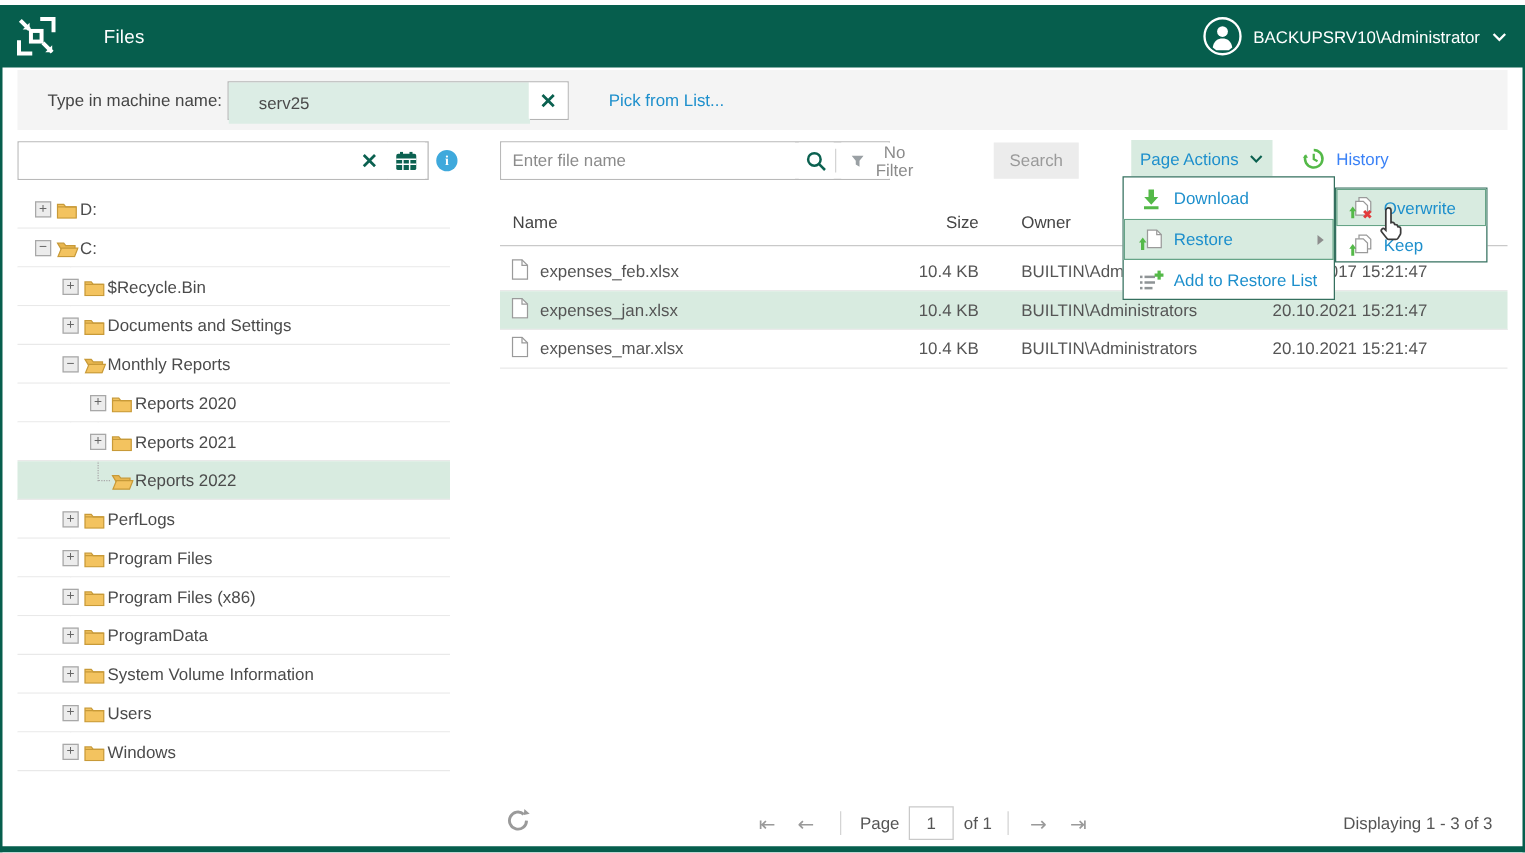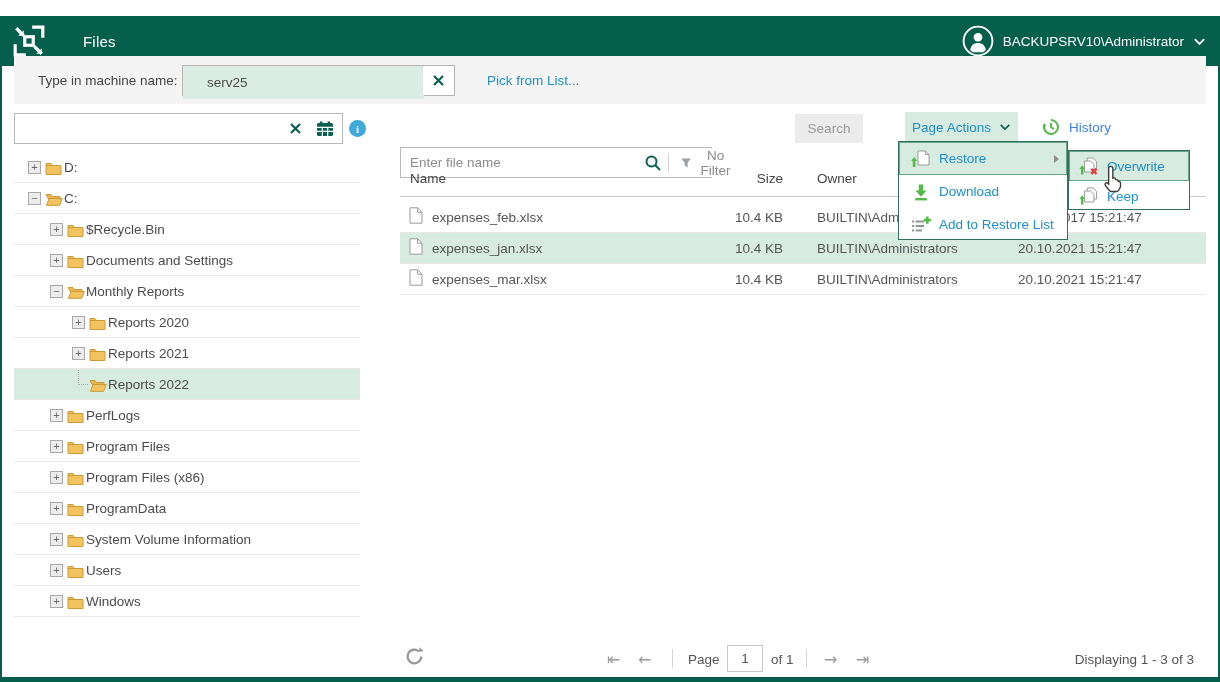--- a/index.html
+++ b/index.html
@@ -5,21 +5,21 @@
   * { margin:0; padding:0; box-sizing:border-box; }
   html,body { width:1220px; height:682px; }
   body {
     position:relative; overflow:hidden; background:#fff;
     font-family:"Liberation Sans","DejaVu Sans",sans-serif;
     color:#4b4b4b; font-size:13.5px;
   }
   .abs { position:absolute; }
 
   
-  .topbar { left:0; top:16px; width:1220px; height:50px; background:#065e4d; color:#fff; }
+  .topbar { left:0; top:4px; width:1220px; height:50px; background:#065e4d; color:#fff; }
   .logo { left:12px; top:8px; width:34px; height:34px; }
   .app-title { left:83px; top:0; height:50px; display:flex; align-items:center; font-size:15px; letter-spacing:.2px; }
   .user-menu { right:14px; top:0; height:50px; display:flex; align-items:center; gap:9px; cursor:pointer; }
   .user-name { font-size:13.5px; }
 
   
   .frame-left  { left:0; top:50px; width:2px;  height:632px; background:#065e4d; }
   .frame-right { left:1218px; top:50px; width:2px; height:632px; background:#065e4d; }
   .frame-bottom{ left:0; top:677px; width:1220px; height:5px; background:#065e4d; }
 
@@ -44,21 +44,21 @@
   .tree-row { position:relative; height:31px; display:flex; align-items:center; border-bottom:1px solid #e9e9e9; cursor:pointer; background:#fff; }
   .tree-row.selected { background:#d8ebe0; }
   .tree-row .expander { position:absolute; width:13px; height:13px; background:#ececec; border:1px solid #a8a8a8;
      color:#666; font-size:11px; line-height:10px; text-align:center; cursor:pointer; z-index:2; }
   .tree-row .lconn { position:absolute; width:10px; height:15px; border-left:1px dotted #a9a9a9; border-bottom:1px dotted #a9a9a9; top:1px; z-index:1; }
   .tree-row .folder { position:absolute; top:9px; z-index:2; }
   .tree-row .tlabel { position:absolute; white-space:nowrap; }
   .guide { position:absolute; border-left:1px dotted #b5b5b5; width:0; z-index:0; }
 
   
-  .file-search { left:400px; top:113px; width:312px; height:31px; border:1px solid #b9b9b9; background:#fff;margin-top:34px; }
+  .file-search { left:400px; top:113px; width:312px; height:31px; border:1px solid #b9b9b9; background:#fff; }
   .file-search input { position:absolute; left:0; top:0; width:235px; height:29px; border:0; outline:0; font:inherit; padding:0 9px; color:#444; }
   .file-search input::placeholder { color:#8b8b8b; }
   .fs-find { position:absolute; left:238px; top:0; width:28px; height:29px; border:0; background:#fff; display:flex; align-items:center; justify-content:center; cursor:pointer; }
   .fs-divider { position:absolute; left:267px; top:5px; width:1px; height:19px; background:#d4d4d4; }
   .fs-filter { position:absolute; left:272px; top:0; height:29px; border:0; background:#fff; display:flex; align-items:center; gap:7px; padding:0 8px; color:#8b8b8b; cursor:pointer; font:inherit; }
   .search-btn { left:795px; top:114px; width:68px; height:29px; background:#ececec; border:0; color:#9a9a9a; font:inherit; }
   .other-actions { left:905px; top:112px; width:113px; height:30px; background:#d8ebe0; border:0; color:#1d8fcc;
      font:inherit; display:flex; align-items:center; justify-content:center; gap:8px; cursor:pointer; }
   .history-btn { left:1035px; top:112px; height:30px; border:0; background:transparent; display:flex; align-items:center; gap:8px;
      color:#3b82f6; font:inherit; cursor:pointer; padding:0 6px; }
@@ -346,39 +346,39 @@
           <path d="M8.6.8v4.4H13" fill="none" stroke="#9a9a9a"></path>
         </svg></span>
       <span class="c-name">expenses_mar.xlsx</span>
       <span class="c-size">10.4 KB</span>
       <span class="c-owner">BUILTIN\Administrators</span>
       <span class="c-date">20.10.2021 15:21:47</span>
     </div>
   </div>
 
 <div class="abs menu" id="actions-menu">
+    <div class="menu-item">
+      <span class="micon">
+        <svg width="18" height="18" viewBox="0 0 18 18">
+          <path d="M6.8 1.5h4.4v6h3.4L9 13.8 3.4 7.5h3.4z" fill="#54b948"></path>
+          <rect x="3.2" y="15" width="11.6" height="2.4" fill="#54b948"></rect>
+        </svg>
+      </span>
+      <span>Download</span>
+    </div>
     <div class="menu-item hl">
       <span class="micon">
         <svg width="20" height="18" viewBox="0 0 20 18">
           <path d="M7 1h7.4L18 4.6V15H7z" fill="#fff" stroke="#9a9a9a"></path>
           <path d="M14.4 1v3.6H18" fill="none" stroke="#9a9a9a"></path>
           <path d="M0.2 11l3-4 3 4H4.4v6H1.8v-6z" fill="#54b948"></path>
         </svg>
       </span>
       <span>Restore</span>
       <span class="sub-caret"></span>
-    </div>
-    <div class="menu-item">
-      <span class="micon">
-        <svg width="18" height="18" viewBox="0 0 18 18">
-          <path d="M6.8 1.5h4.4v6h3.4L9 13.8 3.4 7.5h3.4z" fill="#54b948"></path>
-          <rect x="3.2" y="15" width="11.6" height="2.4" fill="#54b948"></rect>
-        </svg>
-      </span>
-      <span>Download</span>
     </div>
     <div class="menu-item">
       <span class="micon">
         <svg width="20" height="18" viewBox="0 0 20 18">
           <g fill="#8f9496">
             <rect x="1" y="4.5" width="2" height="2"></rect>
             <rect x="4.6" y="4.5" width="8.4" height="2"></rect>
             <rect x="1" y="9" width="2" height="2"></rect>
             <rect x="4.6" y="9" width="8.4" height="2"></rect>
             <rect x="1" y="13.5" width="2" height="2"></rect>

